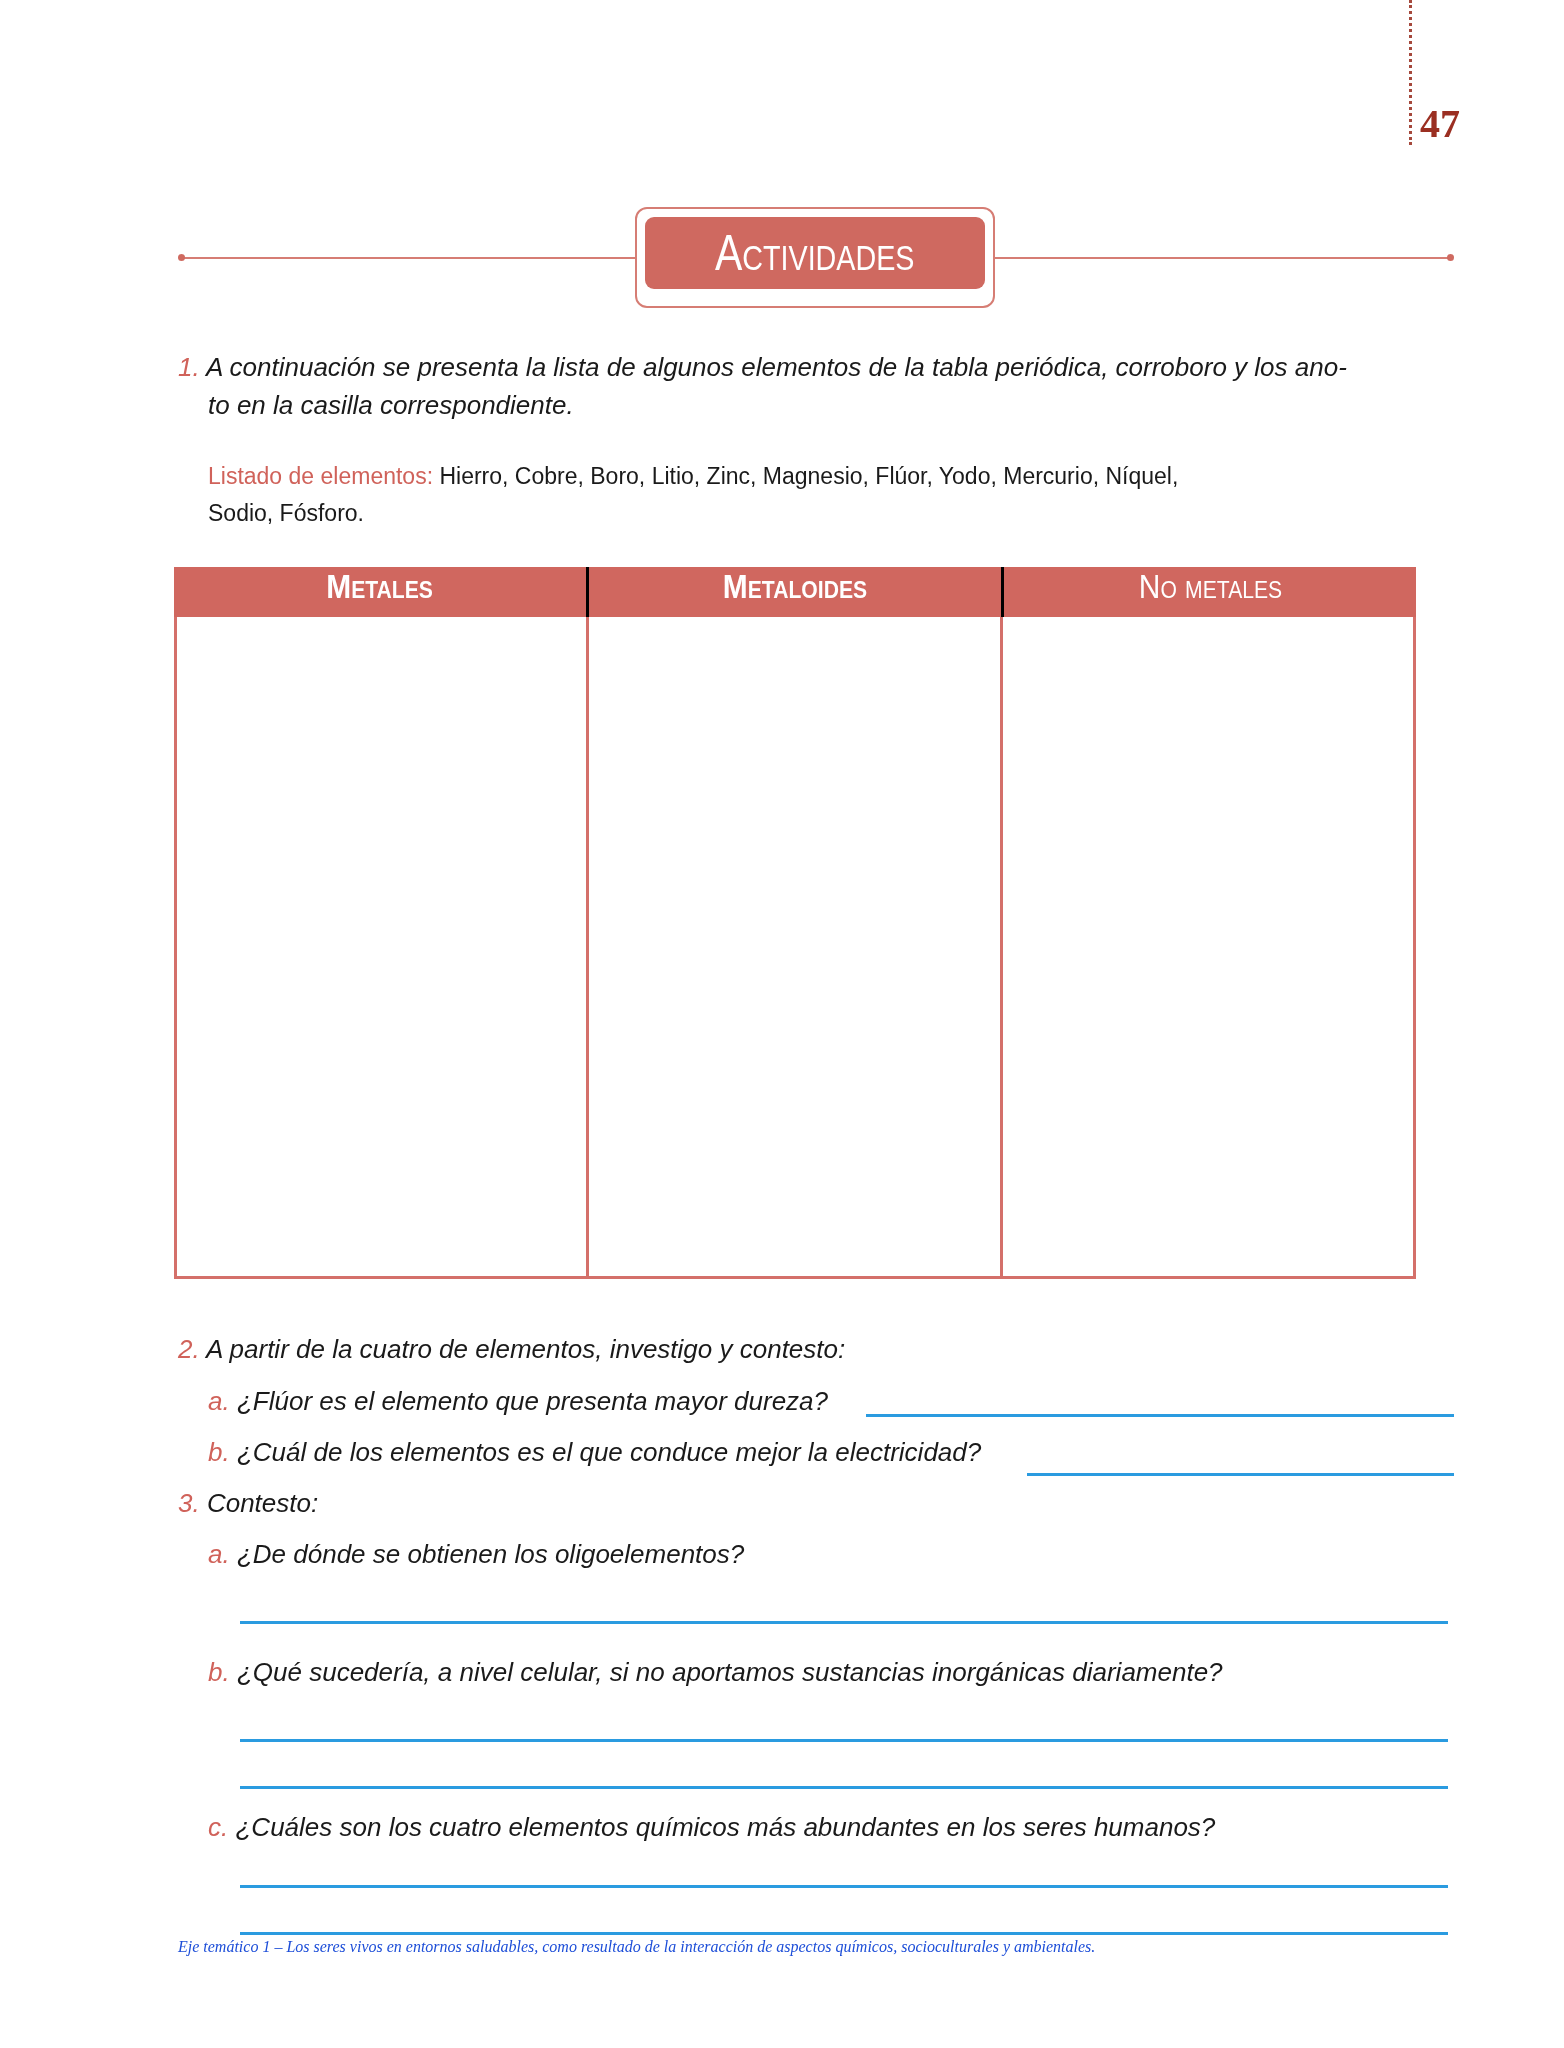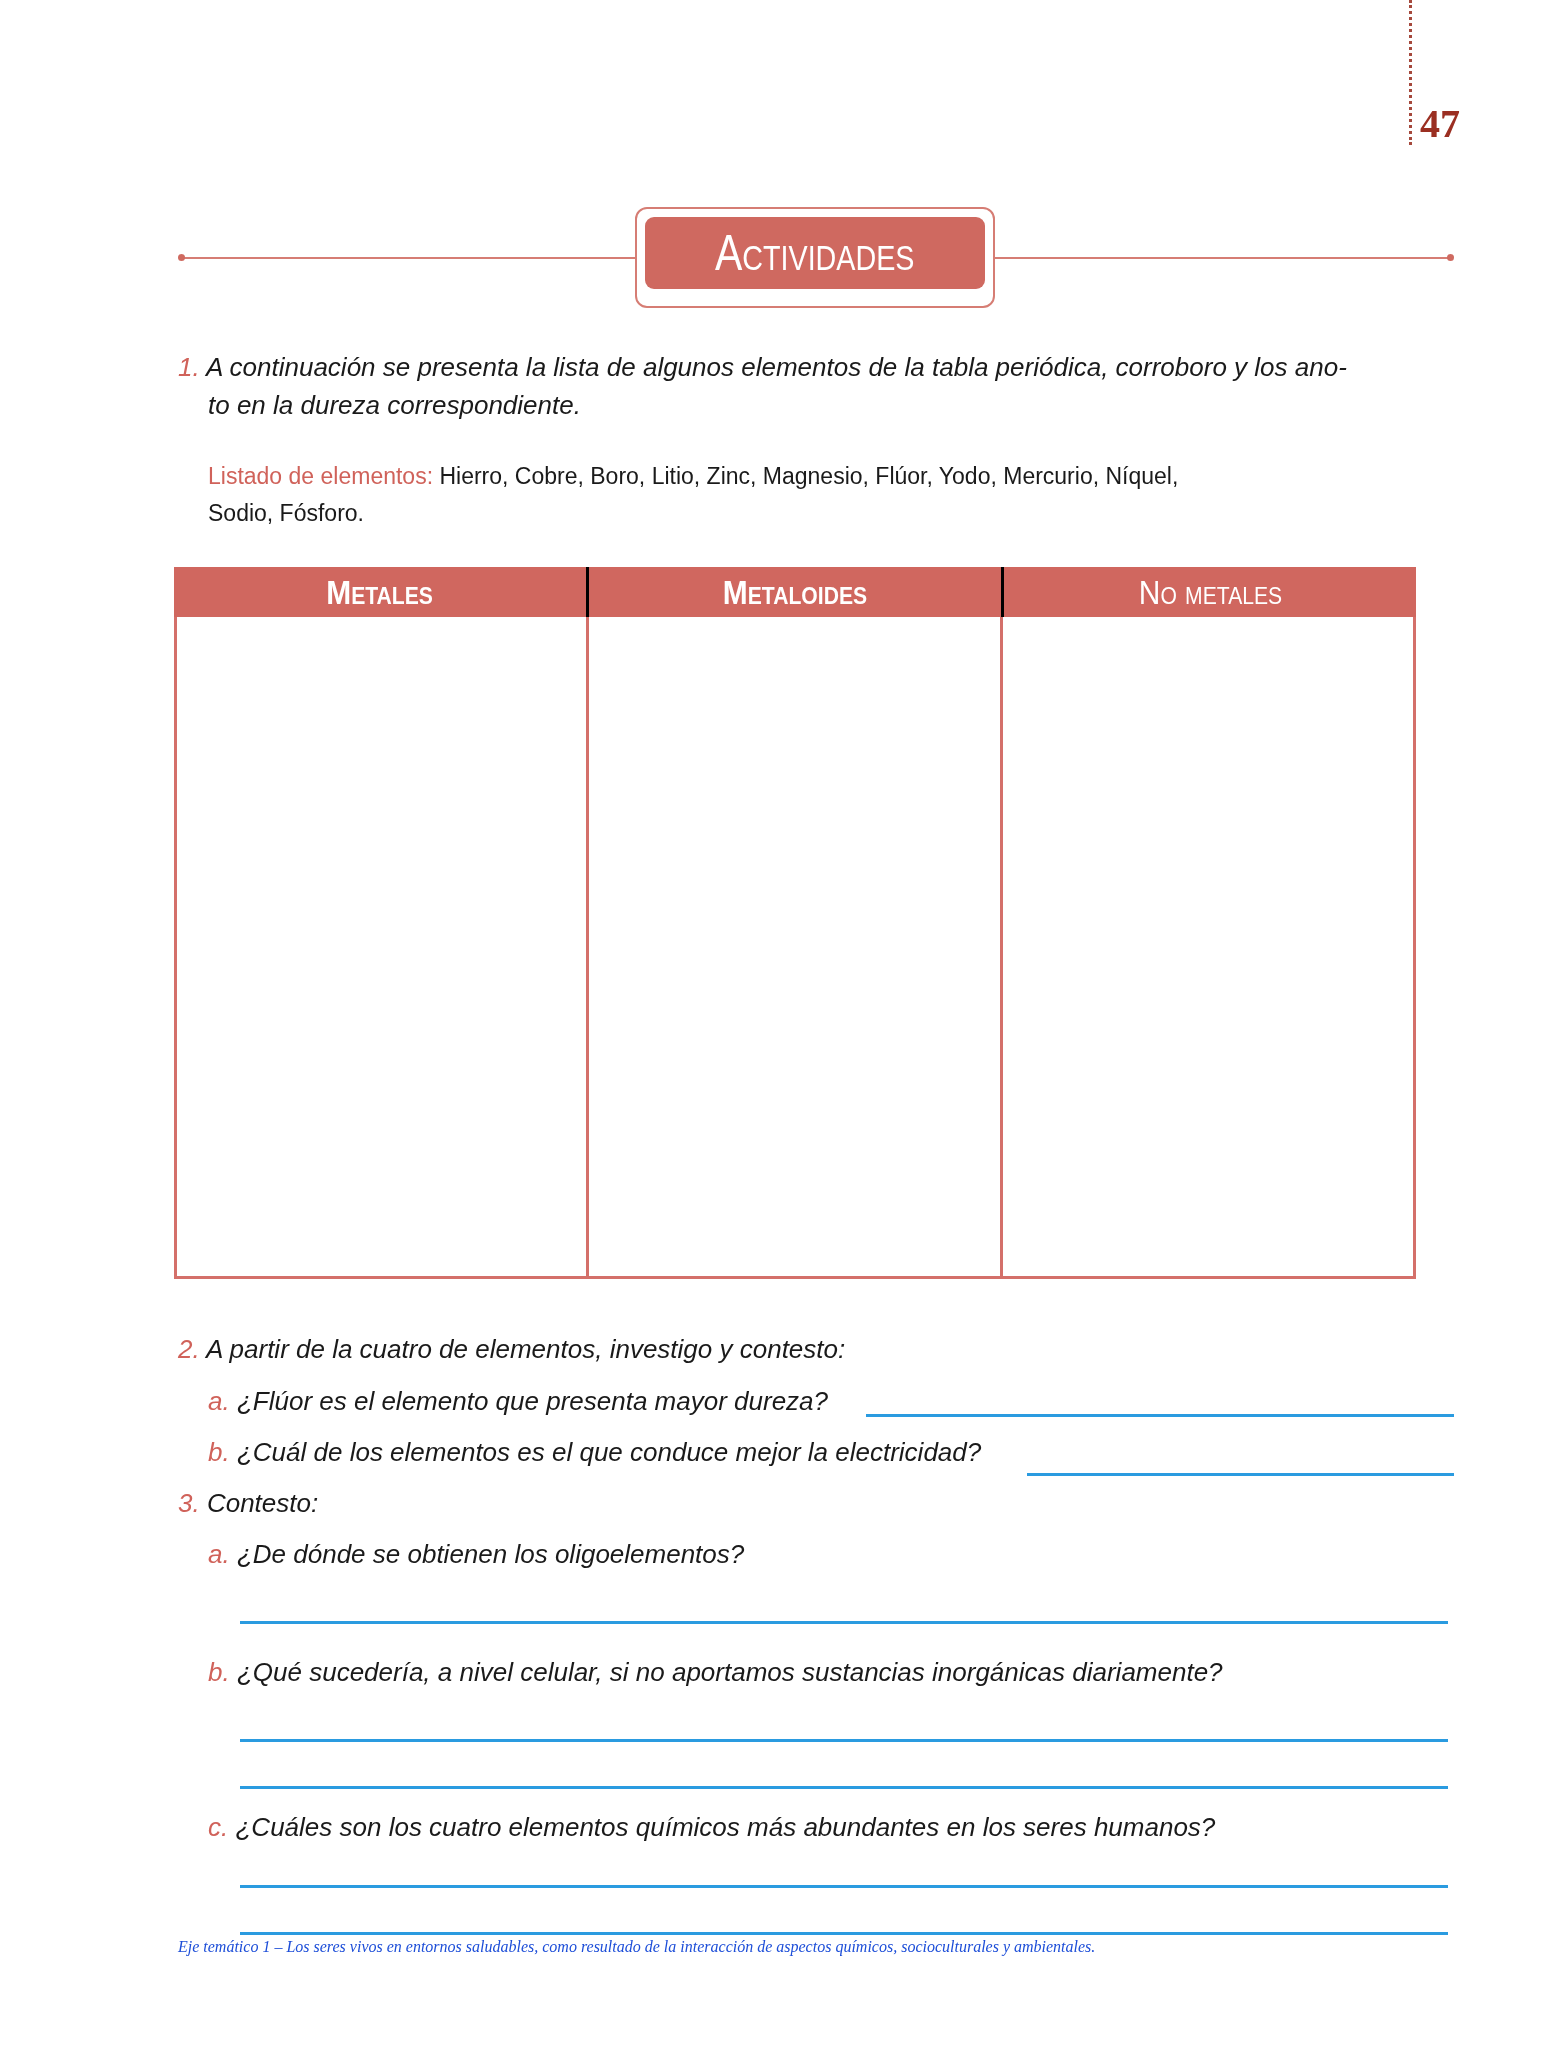--- a/index.html
+++ b/index.html
@@ -31,21 +31,21 @@
   .sub { color:#d0625a; }
   .q1 { left:178px; top:348px; width:1280px; }
   .q1-line2 { left:208px; top:386px; }
   .list { left:208px; top:458px; width:1250px; font-size:23px; line-height:37px; }
   .list-label { color:#d0625a; }
 
   
   .tbl { left:174px; top:567px; width:1242px; height:712px; border:3px solid #d4706a;
          box-sizing:border-box; border-top:none; }
   .tbl-head { left:174px; top:567px; width:1242px; height:50px; background:#d0675f; display:flex; }
-  .th { flex:1; display:flex; align-items:center; justify-content:center; color:#fff;
+  .th { flex:1; display:flex; justify-content:center; color:#fff;
         font-size:34px; font-weight:bold; font-variant:small-caps; }
   .th + .th { border-left:3px solid #000000; }
   .th span { display:inline-block; transform:scaleX(0.88); white-space:nowrap; }
   .th.light { font-weight:normal; }
   .col-div { top:617px; width:3px; height:662px; background:#d4706a; }
   .col-div1 { left:586px; } .col-div2 { left:1000px; }
 
   
   .aline { height:3px; background:#2a9be0; }
 
@@ -64,21 +64,21 @@
 <div class="abs dot dot-right"></div>
 <div class="abs act-outer"></div>
 <div class="abs act-inner">
   <span class="act-title">Actividades</span>
 </div>
 
 <div class="abs q q1">
   <span class="num">1.</span>
   <span>A continuación se presenta la lista de algunos elementos de la tabla periódica, corroboro y los ano-</span>
 </div>
-<div class="abs q q1-line2">to en la dureza correspondiente.</div>
+<div class="abs q q1-line2">to en la casilla correspondiente.</div>
 <div class="abs list">
   <span class="list-label">Listado de elementos:</span><span> Hierro, Cobre, Boro, Litio, Zinc, Magnesio, Flúor, Yodo, Mercurio, Níquel,</span><br>
   <span>Sodio, Fósforo.</span>
 </div>
 
 <div class="abs tbl"></div>
 <div class="abs tbl-head">
   <div class="th">
       <span>Metales</span>
     </div>

